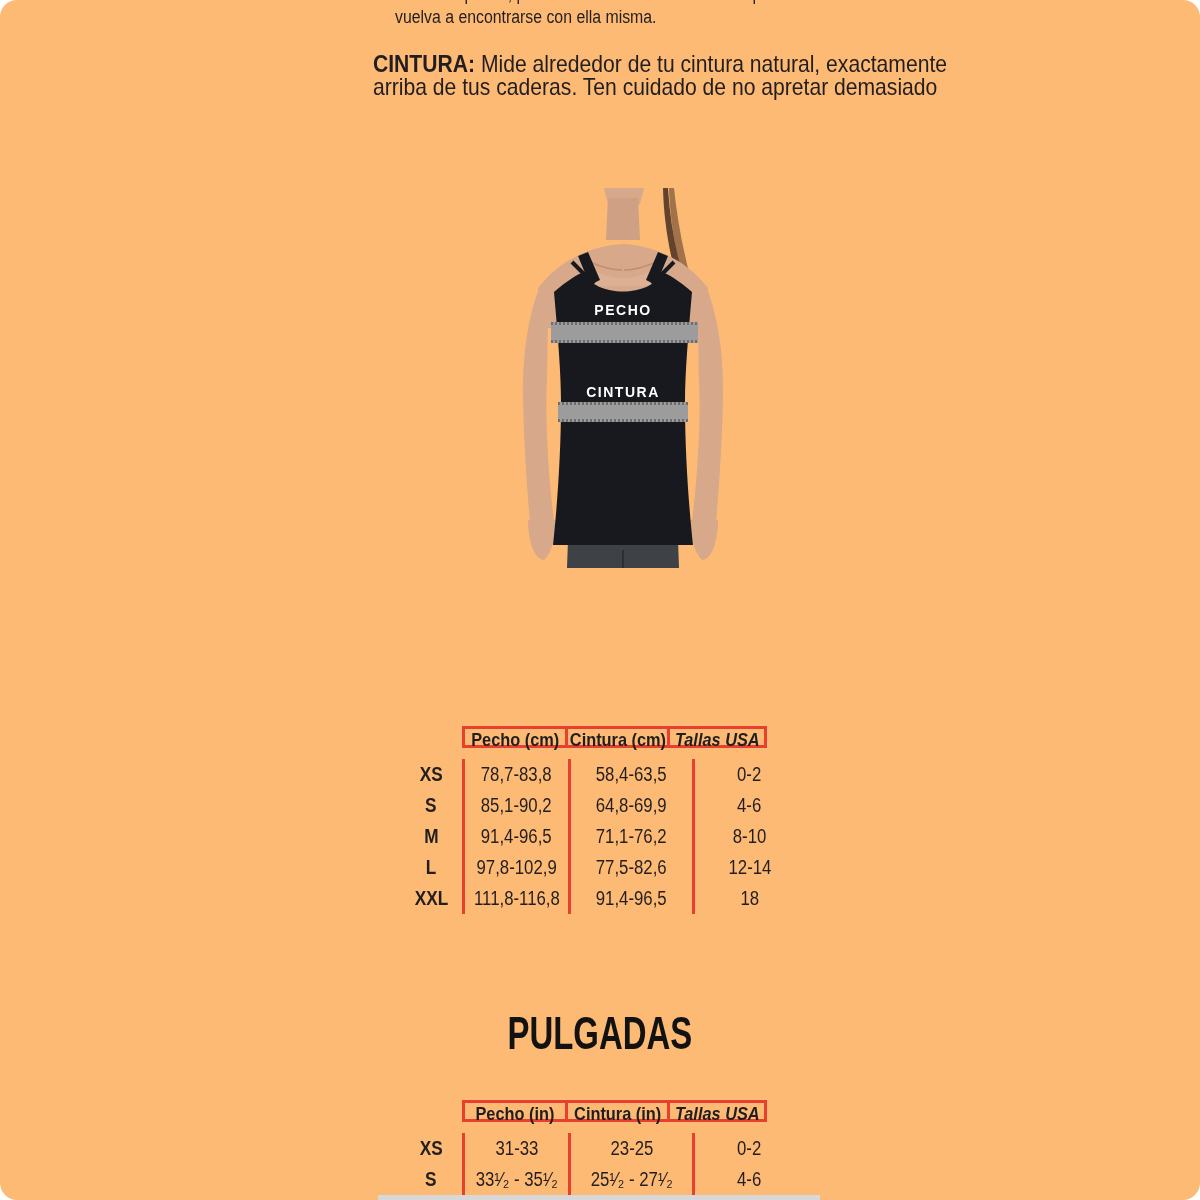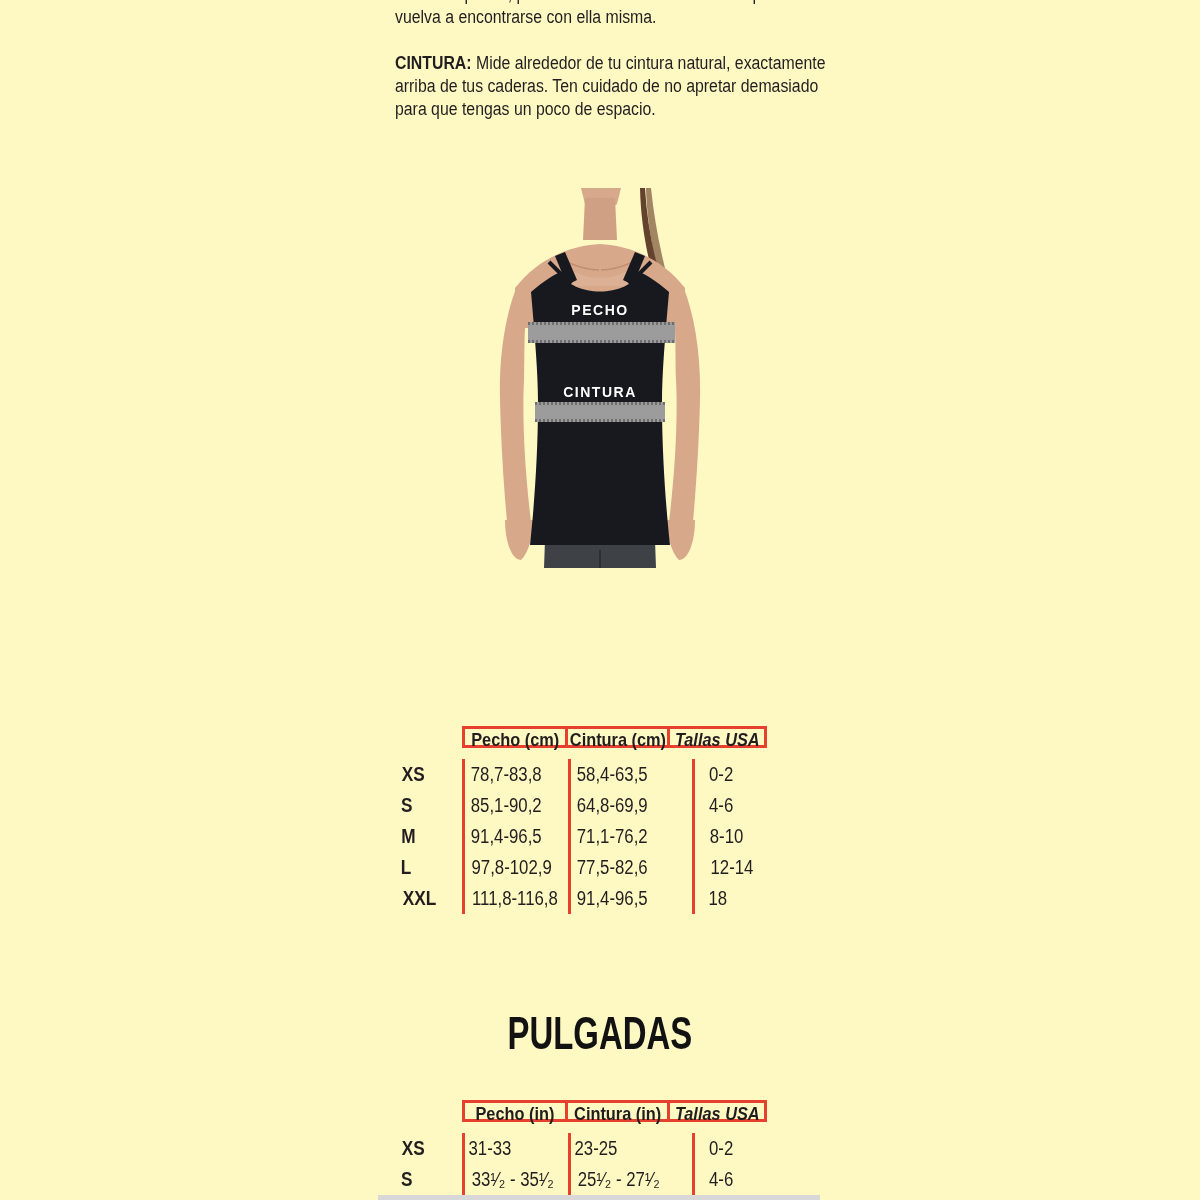--- a/index.html
+++ b/index.html
@@ -1,35 +1,35 @@
 <!DOCTYPE html>
 <html><head>
 <meta charset="utf-8">
 <style>
   :root{
     --red:#e8402e;
     --ink:#221e1f;
   }
   html,body{margin:0;padding:0;background:#ffffff;}
   .page{
-    position:relative;width:1200px;height:1200px;background:#fef9c3;overflow:hidden;
-    font-family:"Liberation Sans","DejaVu Sans",sans-serif;color:var(--ink);
+    position:relative;width:1200px;height:1200px;background:#fdba74;overflow:hidden;
+    font-family:"Liberation Sans","DejaVu Sans",sans-serif;color:var(--ink);border-radius:17px;
   }
   
   .cx{display:inline-block;transform:scaleX(0.86);transform-origin:center;white-space:nowrap;}
   .cxl{display:inline-block;transform:scaleX(0.88);transform-origin:0 50%;white-space:nowrap;}
 
   
   .intro-top{position:absolute;left:395px;top:-17px;font-size:18px;line-height:23px;}
-  .intro-cintura{position:absolute;left:395px;top:52px;font-size:18px;line-height:23px;}
+  .intro-cintura{position:absolute;left:373px;top:52px;font-size:24px;line-height:23px;}
   .pline{height:23px;}
   .b{font-weight:bold;}
 
   
-  .figure-wrap{position:absolute;left:455px;top:188px;width:290px;height:380px;}
+  .figure-wrap{position:absolute;left:478px;top:188px;width:290px;height:380px;}
   .figure-wrap svg{display:block;width:290px;height:380px;}
   .band-label{font-family:"Liberation Sans","DejaVu Sans",sans-serif;font-weight:bold;fill:#ffffff;letter-spacing:1.5px;}
 
   
   .sec-title{position:absolute;left:390px;width:420px;text-align:center;
     font-size:47px;font-weight:bold;letter-spacing:0px;color:#121212;}
   .sec-title .cx{transform:scaleX(0.70);}
   .t-cm{top:620px;}
   .t-in{top:1005px;}
 
@@ -38,21 +38,21 @@
   .tbl-cm{top:726px;}
   .tbl-in{top:1100px;}
   .thead{display:flex;margin-left:62px;height:33px;}
   .hcell{box-sizing:border-box;border:3px solid var(--red);height:22px;
     display:flex;align-items:flex-start;justify-content:center;
     font-weight:bold;font-size:19px;}
   .h1{width:106px;}
   .h2{width:105px;margin-left:-3px;}
   .h3{width:100px;margin-left:-3px;font-style:italic;}
   .trow{display:flex;height:31px;}
-  .cell{box-sizing:border-box;display:flex;align-items:center;justify-content:flex-start;font-size:19.5px;}
+  .cell{box-sizing:border-box;display:flex;align-items:center;justify-content:center;font-size:19.5px;}
   .size-cell{width:62px;font-weight:bold;font-size:20px;}
   .data-cell{border-left:3px solid var(--red);}
   .c1{width:106px;}
   .c2{width:124px;}
   .c3{width:100px;border-right:0;padding-left:12px;}
   .c3{border-left:3px solid var(--red);}
   .stub{height:14px;}
 
   
   .bottom-strip{position:absolute;left:378px;top:1195px;width:442px;height:5px;background:#d8d8d8;}
@@ -71,23 +71,20 @@
     </div>
   </div>
 
   <div class="intro-cintura">
     <div class="pline">
       <span class="cxl"><span class="b">CINTURA:</span><span> Mide alrededor de tu cintura natural, exactamente</span></span>
     </div>
     <div class="pline">
       <span class="cxl">arriba de tus caderas. Ten cuidado de no apretar demasiado</span>
     </div>
-    <div class="pline">
-      <span class="cxl">para que tengas un poco de espacio.</span>
-    </div>
   </div>
 
   <div class="figure-wrap">
     <svg viewBox="0 0 290 380">
 
       <path d="M190,0 C192,34 198,66 208,96 C214,112 216,126 211,124 C198,96 186,48 185,0 Z" fill="#63422e"></path>
       <path d="M196,0 C199,30 205,62 213,92 L218,110 L210,112 C202,84 192,40 191,0 Z" fill="#7a543a" opacity="0.7"></path>
 
       <path d="M126,0 L166,0 L162,16 Q146,30 130,16 Z" fill="#d8a88b"></path>
       <path d="M130,10 L160,10 L162,52 L128,52 Z" fill="#d0a084"></path>

